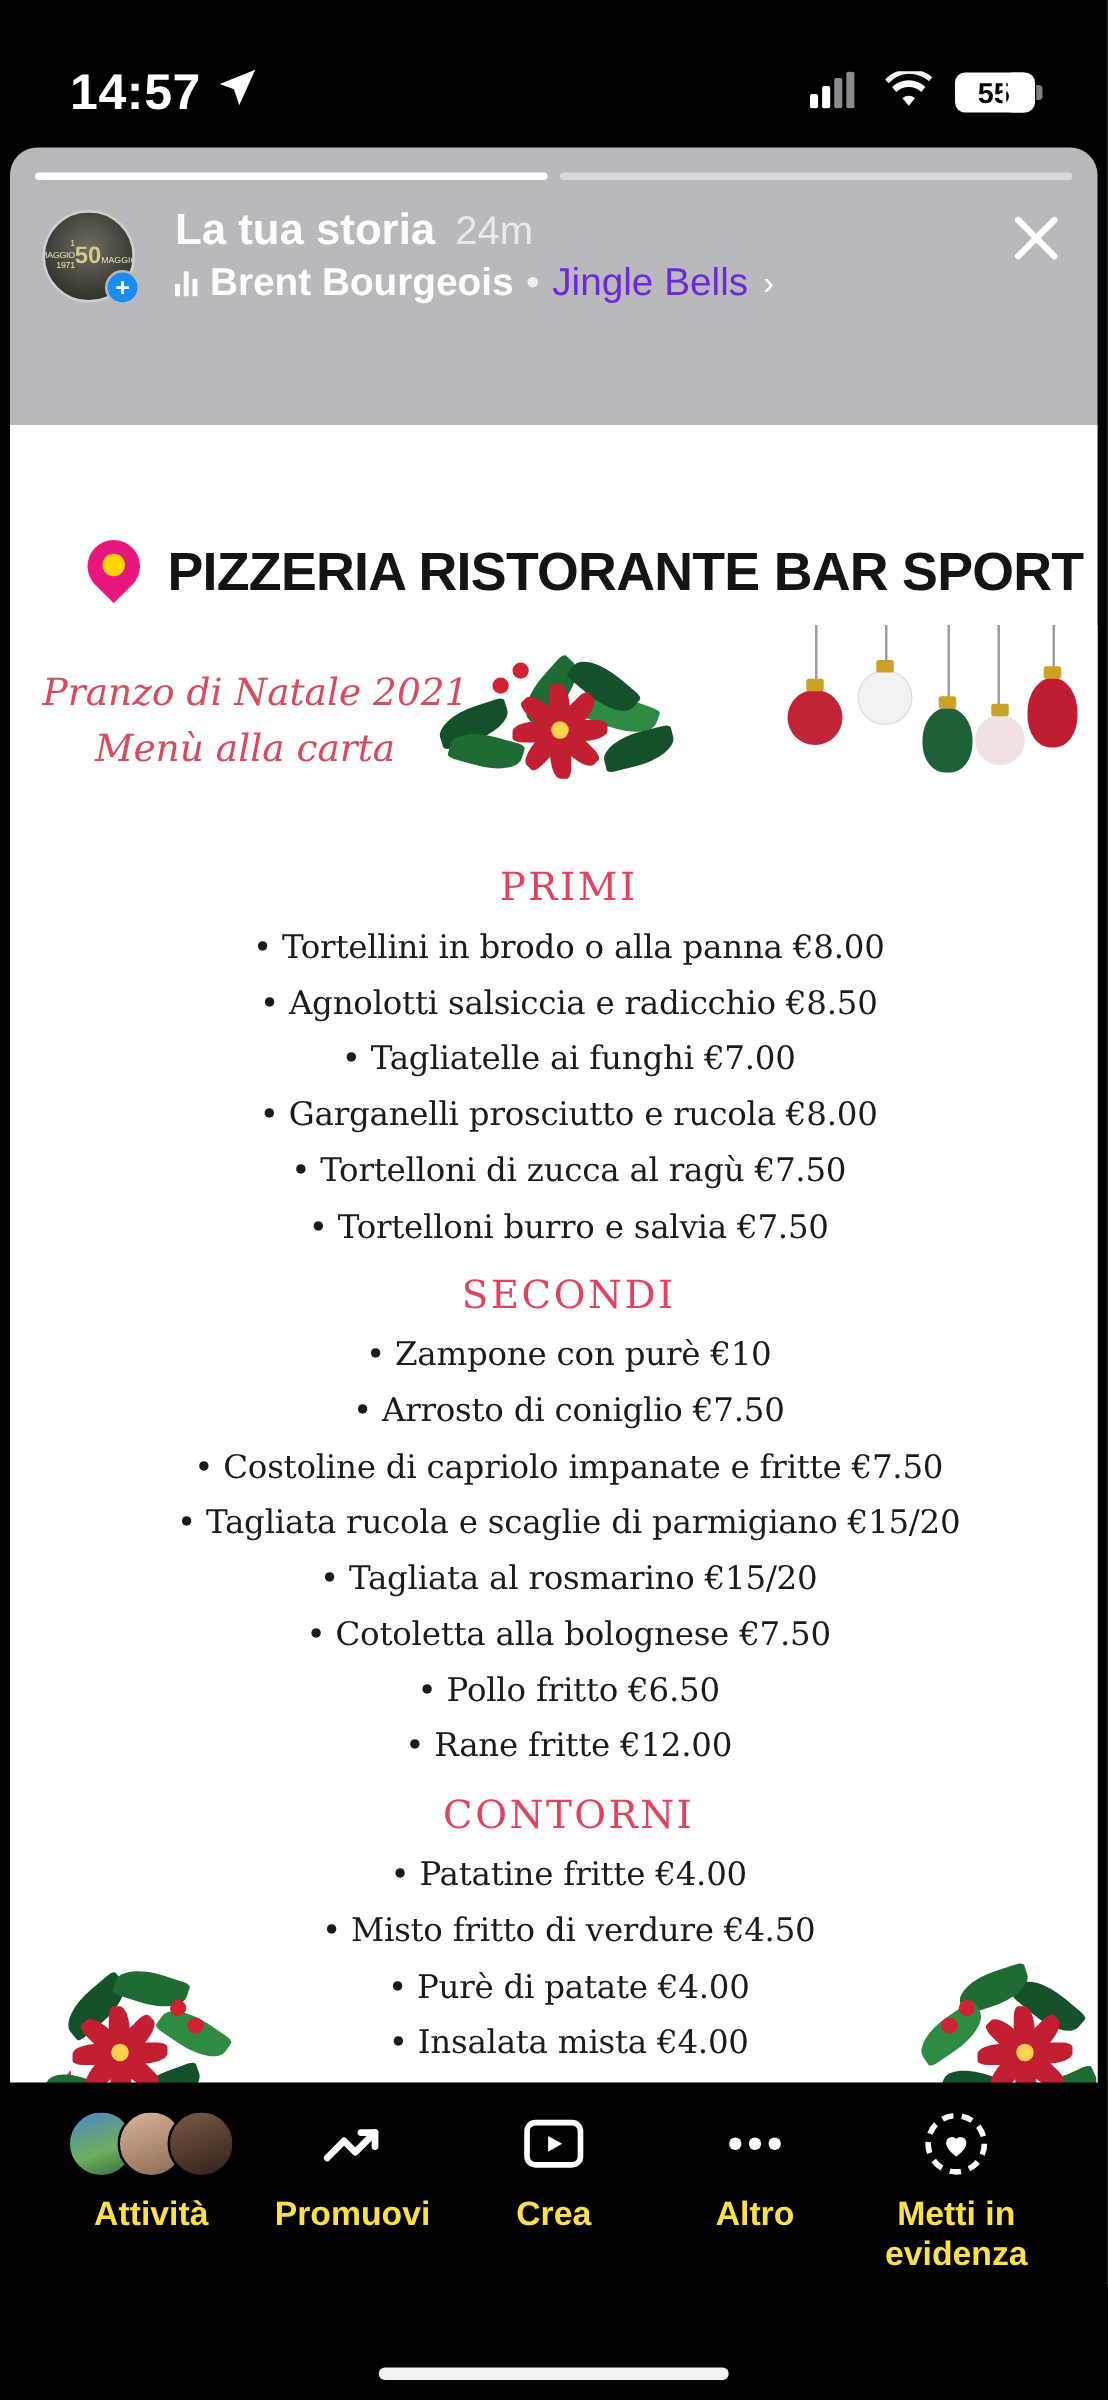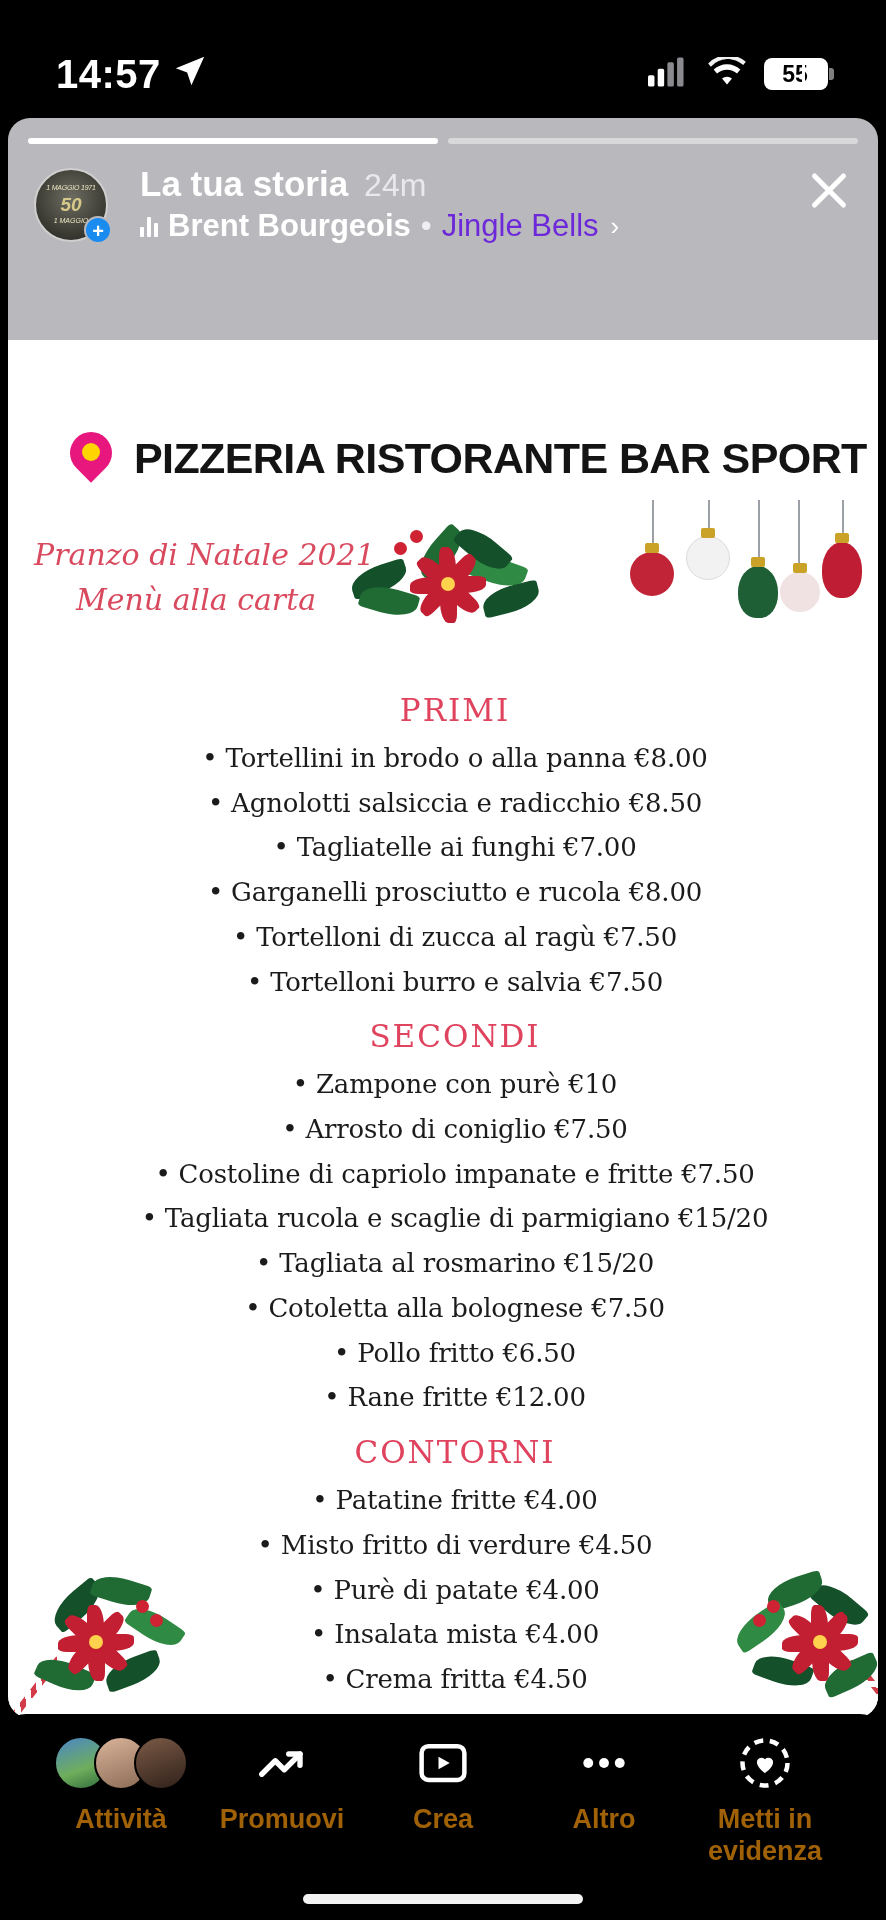--- a/index.html
+++ b/index.html
@@ -65,23 +65,23 @@
     position: absolute; top: 42px; left: 0; right: 0;
     display: flex; align-items: flex-start;
     padding: 0 22px 0 26px;
     height: 120px;
   }
   .avatar-wrap { position: relative; width: 74px; height: 74px; margin-top: 8px; flex: none; }
   .avatar {
     width: 74px; height: 74px; border-radius: 50%;
     background: radial-gradient(circle at 50% 40%, #6d6d63 0%, #3b3b33 65%, #222 100%);
     border: 2px solid #cfcfcf;
-    color: #e8e3c0; font-size: 8px; text-align: left;
-    display: flex; flex-direction: column; align-items: center; justify-content: center;
-    line-height: 1.25; overflow: hidden; font-style: italic;
+    color: #e8e3c0; font-size: 8px; text-align: right;
+    display: flex; flex-direction: row; align-items: center; justify-content: center;
+    line-height: 1.25; overflow: hidden;
   }
   .avatar .a-top { font-size: 7px; letter-spacing: -0.2px; }
   .avatar .a-mid { font-size: 19px; font-weight: bold; color: #d8c98a; }
   .avatar .a-bot { font-size: 7px; }
   .avatar-plus {
     position: absolute; right: -4px; bottom: -2px;
     width: 28px; height: 28px; border-radius: 50%;
     background: #1a8cf0; color: #fff; font-size: 20px; line-height: 26px;
     text-align: center; border: 2px solid #b9b9bd; font-weight: bold;
   }
@@ -183,25 +183,24 @@
     font-size: 31px; letter-spacing: 2px; margin: 14px 0 8px;
   }
   .menu-item {
     font-family: "DejaVu Serif", serif;
     font-size: 26px; color: #1b1b1b; line-height: 1.72;
     letter-spacing: -0.2px;
   }
 
   
   .bottombar {
-    position: absolute; left: 0; right: 0; bottom: 0; height: 206px;
-    background: #000; color: #a16207;
+    position: absolute; left: 0; right: 0; bottom: 0; height: 254px;
+    background: #000; color: #fde047;
     display: flex; align-items: flex-start; justify-content: space-between;
     padding: 22px 42px 0 42px;
-    border-radius: 26px;
   }
   .bb-item {
     width: 158px; display: flex; flex-direction: column; align-items: center; gap: 14px;
   }
   .bb-label { font-size: 27px; font-weight: bold; text-align: center; line-height: 1.18; }
   .faces { display: flex; align-items: center; }
   .face {
     width: 54px; height: 54px; border-radius: 50%;
     border: 2px solid #000; margin-left: -14px;
   }

